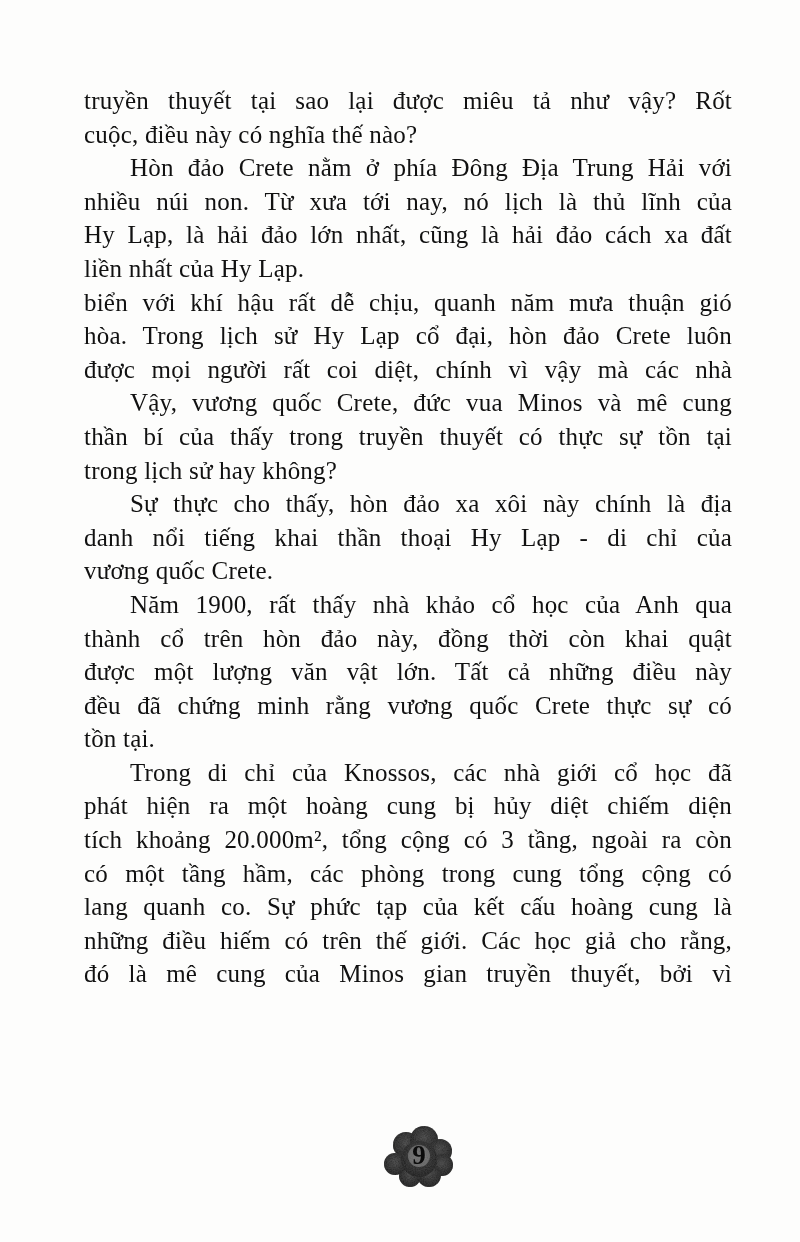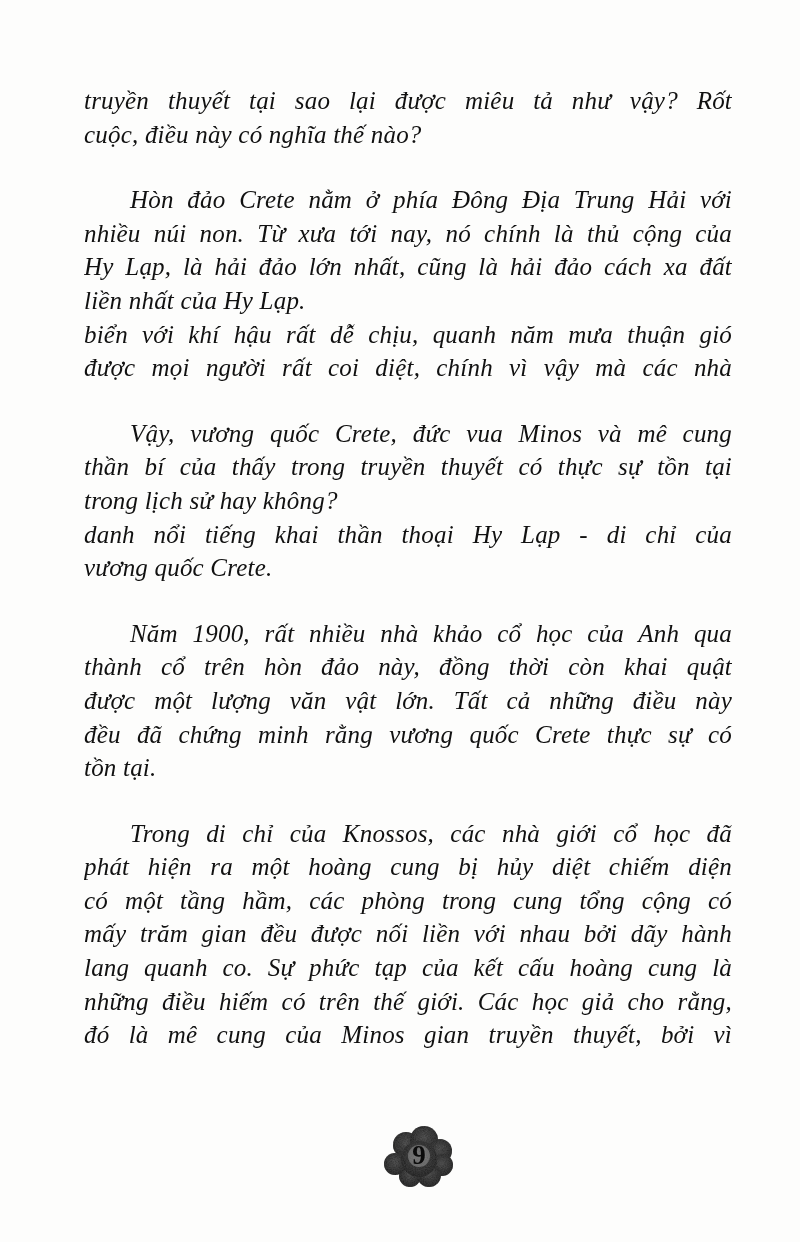--- a/index.html
+++ b/index.html
@@ -18,37 +18,35 @@
     inset: 0;
   }
   .text-block {
     position: absolute;
     left: 84px;
     top: 84px;
     width: 648px;
     color: #111111;
     font-family: "Liberation Serif", "DejaVu Serif", serif;
     font-size: 25px;
-    font-style: italic;
   }
   .paragraph {
     margin: 0;
     padding: 0;
   }
   .line {
     line-height: 33.6px;
     height: 33.6px;
     overflow: hidden;
     text-align: justify;
     text-align-last: justify;
     letter-spacing: 0.2px;
   }
   .line.indent {
     text-indent: 46px;
-    margin-top: 32px;
   }
   .line.para-end {
     text-align-last: left;
   }
   .page-number-badge {
     position: absolute;
     left: 381px;
     top: 1124px;
     width: 76px;
     height: 68px;
@@ -70,49 +68,51 @@
 
 <div class="page">
 
   <div class="text-block">
       <div class="paragraph">
         <div class="line">truyền thuyết tại sao lại được miêu tả như vậy? Rốt</div>
         <div class="line para-end">cuộc, điều này có nghĩa thế nào?</div>
       </div>
       <div class="paragraph">
         <div class="line indent">Hòn đảo Crete nằm ở phía Đông Địa Trung Hải với</div>
-        <div class="line">nhiều núi non. Từ xưa tới nay, nó chính là thủ cộng của</div>
+        <div class="line">nhiều núi non. Từ xưa tới nay, nó lịch là thủ lĩnh của</div>
         <div class="line">Hy Lạp, là hải đảo lớn nhất, cũng là hải đảo cách xa đất</div>
         <div class="line para-end">liền nhất của Hy Lạp.</div>
       </div>
       <div class="paragraph">
         <div class="line">biển với khí hậu rất dễ chịu, quanh năm mưa thuận gió</div>
+        <div class="line">hòa. Trong lịch sử Hy Lạp cổ đại, hòn đảo Crete luôn</div>
         <div class="line">được mọi người rất coi diệt, chính vì vậy mà các nhà</div>
       </div>
       <div class="paragraph">
         <div class="line indent">Vậy, vương quốc Crete, đức vua Minos và mê cung</div>
         <div class="line">thần bí của thấy trong truyền thuyết có thực sự tồn tại</div>
         <div class="line para-end">trong lịch sử hay không?</div>
       </div>
       <div class="paragraph">
+        <div class="line indent">Sự thực cho thấy, hòn đảo xa xôi này chính là địa</div>
         <div class="line">danh nổi tiếng khai thần thoại Hy Lạp - di chỉ của</div>
         <div class="line para-end">vương quốc Crete.</div>
       </div>
       <div class="paragraph">
-        <div class="line indent">Năm 1900, rất nhiều nhà khảo cổ học của Anh qua</div>
+        <div class="line indent">Năm 1900, rất thấy nhà khảo cổ học của Anh qua</div>
         <div class="line">thành cổ trên hòn đảo này, đồng thời còn khai quật</div>
         <div class="line">được một lượng văn vật lớn. Tất cả những điều này</div>
         <div class="line">đều đã chứng minh rằng vương quốc Crete thực sự có</div>
         <div class="line para-end">tồn tại.</div>
       </div>
       <div class="paragraph">
         <div class="line indent">Trong di chỉ của Knossos, các nhà giới cổ học đã</div>
         <div class="line">phát hiện ra một hoàng cung bị hủy diệt chiếm diện</div>
+        <div class="line">tích khoảng 20.000m², tổng cộng có 3 tầng, ngoài ra còn</div>
         <div class="line">có một tầng hầm, các phòng trong cung tổng cộng có</div>
-        <div class="line">mấy trăm gian đều được nối liền với nhau bởi dãy hành</div>
         <div class="line">lang quanh co. Sự phức tạp của kết cấu hoàng cung là</div>
         <div class="line">những điều hiếm có trên thế giới. Các học giả cho rằng,</div>
         <div class="line">đó là mê cung của Minos gian truyền thuyết, bởi vì</div>
       </div>
     </div>
 
   <div class="page-number-badge">
     <svg width="76" height="68" viewBox="0 0 76 68">
       <defs>
         <radialGradient id="cloudGrad" cx="50%" cy="42%" r="62%">

